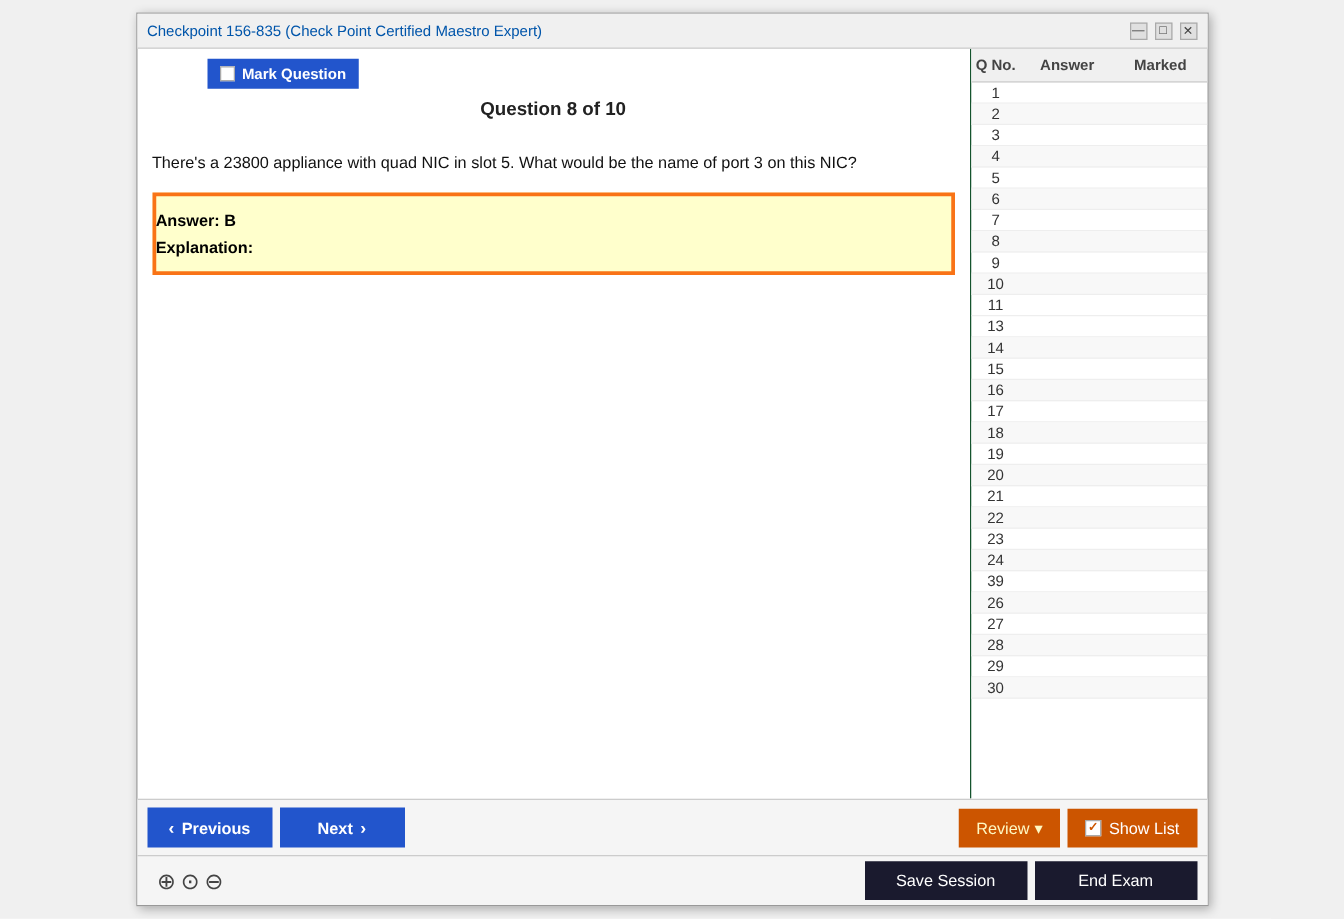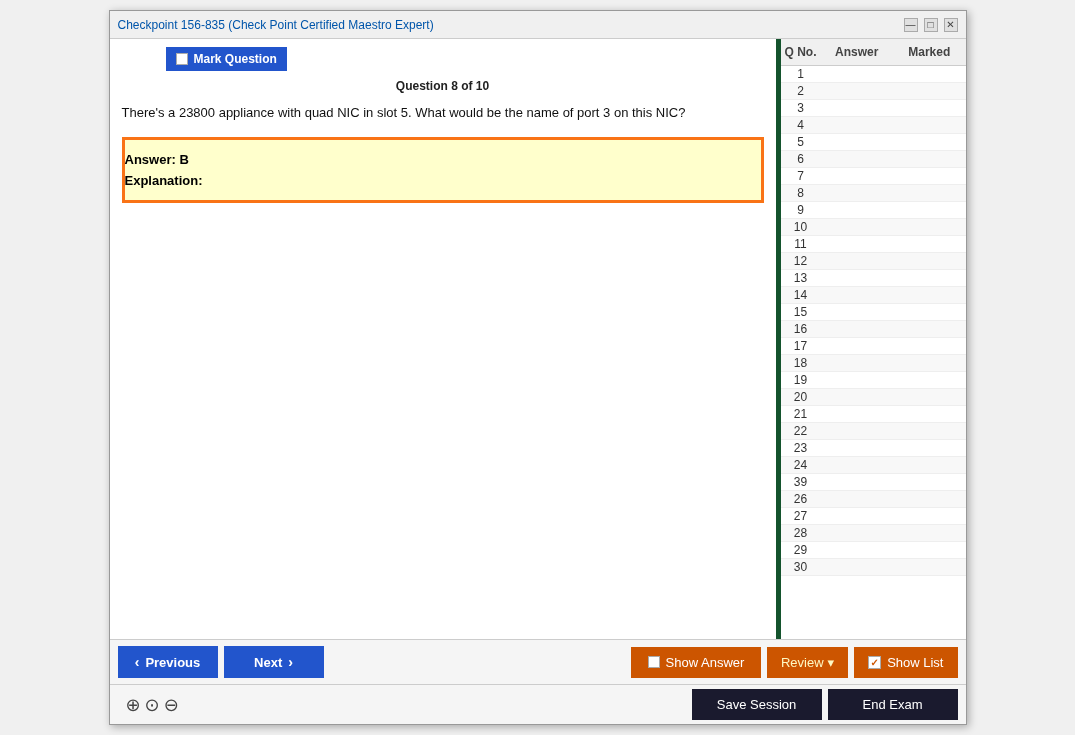--- a/index.html
+++ b/index.html
@@ -85,24 +85,24 @@
     }
     .mark-btn .checkbox-icon {
       width: 12px;
       height: 12px;
       background: #fff;
       border: 1px solid #aaa;
       display: inline-block;
     }
     .question-header {
       text-align: center;
-      font-size: 12px;
+      font-size: 15px;
       font-weight: bold;
       color: #222;
-      margin-bottom: 10px;
+      margin-bottom: 24px;
     }
     .question-text {
       font-size: 13px;
       color: #111;
       margin-bottom: 14px;
       line-height: 1.5;
     }
     .options-list {
       display: flex;
       flex-direction: column;
@@ -136,21 +136,21 @@
       font-weight: bold;
       font-size: 13px;
       margin-bottom: 6px;
     }
     .answer-box .explanation-line {
       font-weight: bold;
       font-size: 13px;
     }
     .sidebar {
       width: 190px;
-      border-left: 5px solid #14532d;
+      border-left: 1px solid #14532d;
       display: flex;
       flex-direction: column;
       overflow: hidden;
     }
     .sidebar-header {
       display: grid;
       grid-template-columns: 40px 1fr 1fr;
       background: #f0f0f0;
       border-bottom: 1px solid #ccc;
       font-size: 12px;
@@ -401,25 +401,20 @@
           <div class="sidebar-row alt">
             <div>10</div>
             <div></div>
             <div></div>
           </div>
           <div class="sidebar-row">
             <div>11</div>
             <div></div>
             <div></div>
           </div>
-          <div class="sidebar-row alt">
-            <div>12</div>
-            <div></div>
-            <div></div>
-          </div>
           <div class="sidebar-row">
             <div>13</div>
             <div></div>
             <div></div>
           </div>
           <div class="sidebar-row alt">
             <div>14</div>
             <div></div>
             <div></div>
           </div>
@@ -512,24 +507,20 @@
       <span class="arrow">‹</span>
       <span>Previous</span>
     </button>
     <button class="nav-btn">
       <span>Next</span>
       <span class="arrow">›</span>
     </button>
 
     <div class="spacer"></div>
 
-    <button class="show-answer-btn">
-      <span class="sq-icon"></span>
-      <span>Show Answer</span>
-    </button>
 
     <button class="review-btn">
       <span>Review</span>
       <span>▾</span>
     </button>
 
     <button class="show-list-btn">
       <span class="chk-icon">✓</span>
       <span>Show List</span>
     </button>

